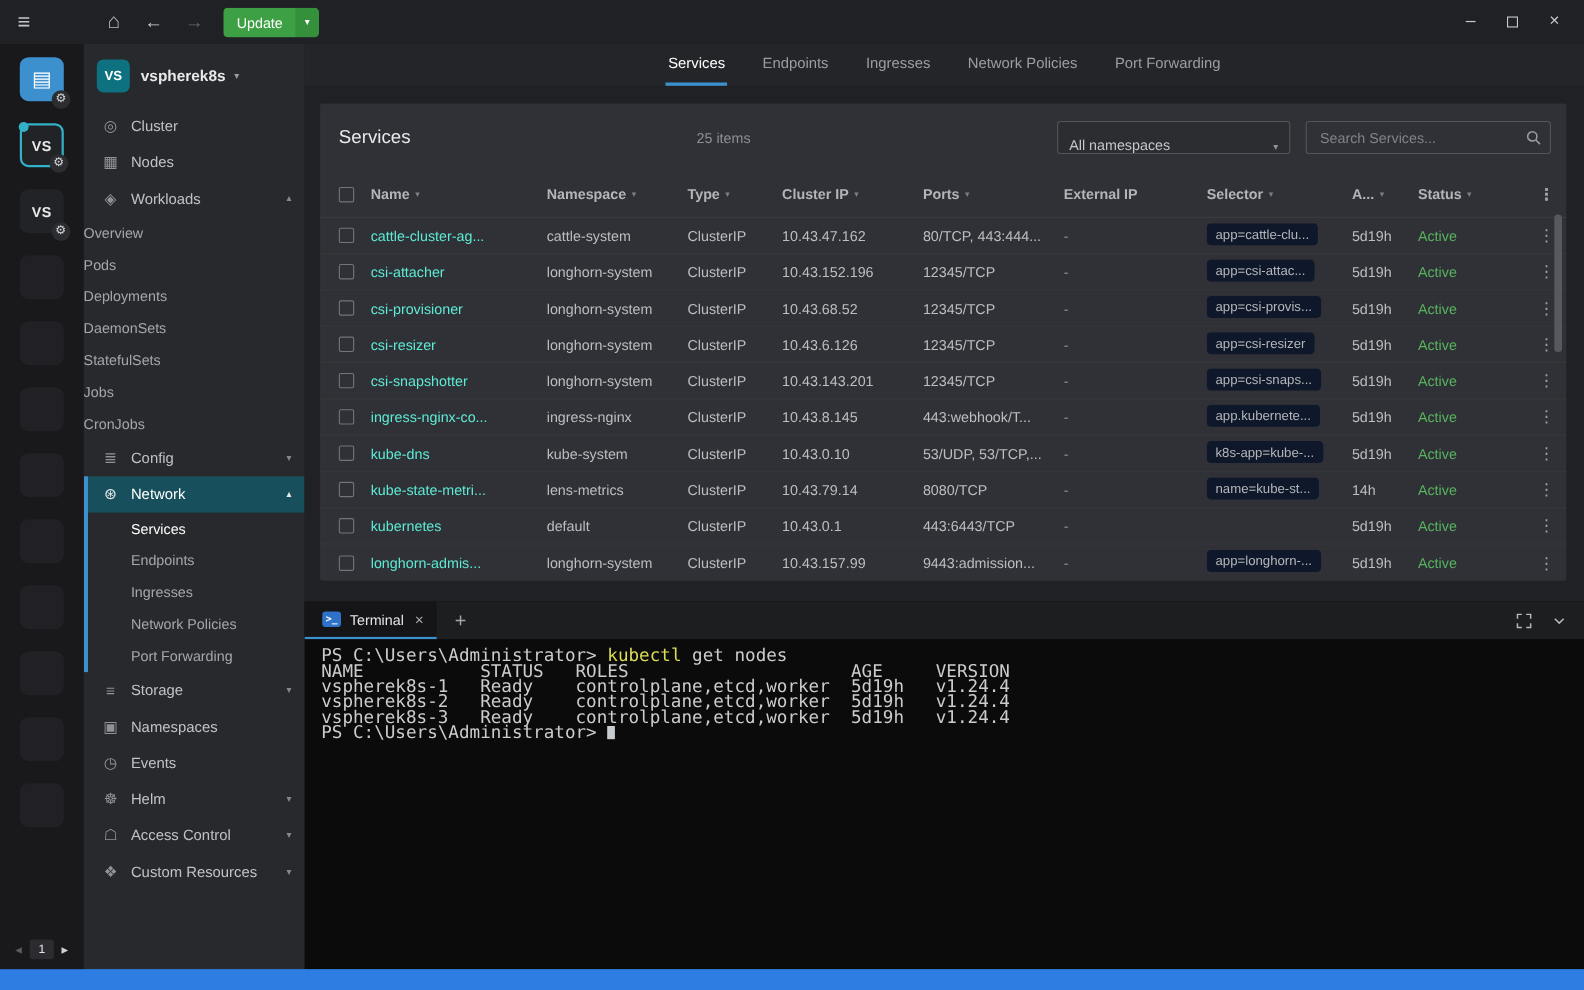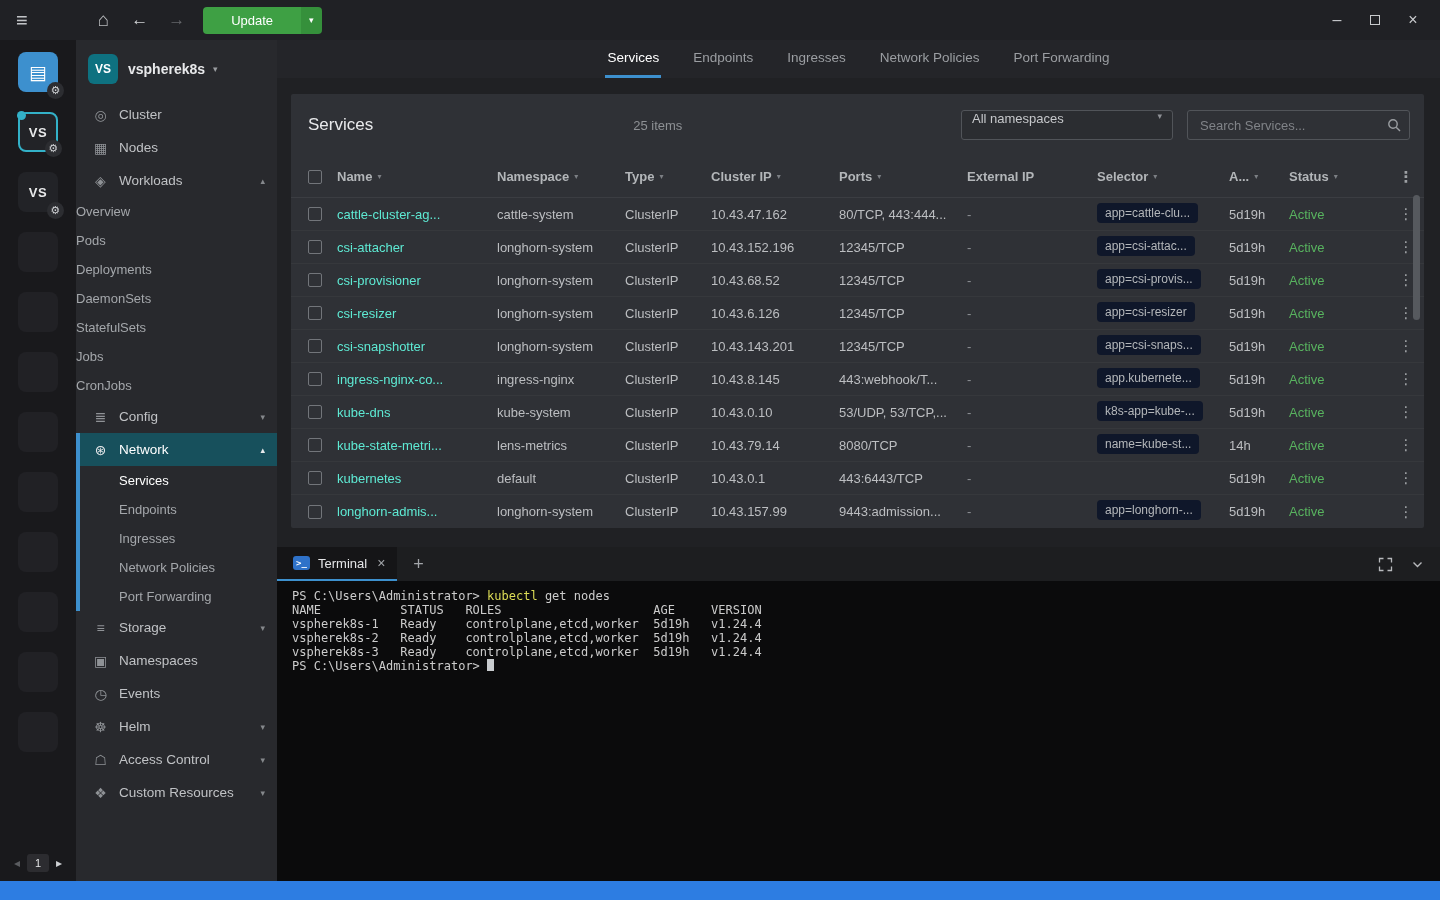--- a/index.html
+++ b/index.html
@@ -12,21 +12,21 @@
   .window { display: flex; flex-direction: column; width: 1440px; height: 900px; }
 
   
   .titlebar { flex: 0 0 40px; background: #202125; display: flex; align-items: center; }
   .hamburger { margin-left: 16px; font-size: 20px; color: #c2c4c7; line-height: 1; }
   .home { margin-left: 70px; font-size: 19px; color: #b6b8bb; }
   .nav-arrow { font-size: 17px; }
   .back { margin-left: 22px; color: #d0d2d5; }
   .fwd { margin-left: 20px; color: #64666a; }
   .update-btn { margin-left: 18px; display: flex; border-radius: 4px; overflow: hidden; font-size: 13px; color: #fff; cursor: default; }
-  .update-main { background: #3ea044; padding: 6px 28px; }
+  .update-main { background: #3ea044; padding: 6px 12px; }
   .update-caret { background: #35903b; padding: 6px 8px; display: flex; align-items: center; font-size: 9px; }
   .tb-spacer { flex: 1; }
   .win-controls { display: flex; align-items: center; margin-right: 8px; }
   .win-btn { width: 38px; height: 30px; display: flex; align-items: center; justify-content: center; color: #c8cacd; font-size: 16px; }
   .maximize-box { width: 10px; height: 10px; border: 1px solid #c8cacd; }
 
   
   .app-body { flex: 1 1 auto; display: flex; min-height: 0; }
 
   
@@ -67,21 +67,21 @@
   .tabs { flex: 0 0 38px; background: #242529; display: flex; justify-content: center; gap: 30px; }
   .tab { display: flex; align-items: center; font-size: 13.5px; color: #9b9ea2; border-bottom: 3px solid transparent; padding: 0 2px; }
   .tab.active { color: #fff; border-bottom-color: #3d90ce; }
 
   .content { flex: 1 1 auto; padding: 16px 16px 0 14px; min-height: 0; }
   .panel { background: #2f3136; height: 434px; position: relative; border-radius: 2px; }
   .panel-header { height: 62px; display: flex; align-items: center; padding: 0 14px 0 17px; }
   .panel-title { font-size: 17px; color: #e9eaec; }
   .panel-count { font-size: 13px; color: #8d9094; margin-left: 260px; }
   .panel-spacer { flex: 1; }
-  .ns-select { width: 212px; height: 30px; border: 1px solid #515459; border-radius: 3px; display: flex; align-items: flex-start; padding: 0 10px; font-size: 13px; color: #c6c8cb; background: #2b2d31; }
+  .ns-select { width: 212px; height: 30px; border: 1px solid #515459; border-radius: 3px; display: flex; align-items: flex-end; padding: 0 10px; font-size: 13px; color: #c6c8cb; background: #2b2d31; }
   .ns-caret { margin-left: auto; color: #8f9296; font-size: 9px; }
   .search-box { width: 223px; height: 30px; border: 1px solid #515459; border-radius: 3px; display: flex; align-items: center; margin-left: 14px; padding: 0 8px 0 10px; }
   .search-box input { flex: 1; min-width: 0; background: transparent; border: none; outline: none; color: #d0d2d5; font-size: 13px; font-family: inherit; }
   .search-box input::placeholder { color: #808388; }
 
   .trow { display: grid; grid-template-columns: 46px 160px 128px 86px 128px 128px 130px 132px 60px 1fr 36px; align-items: center; }
   .thead { height: 42px; border-bottom: 1px solid #3b3d42; font-size: 13px; font-weight: bold; color: #b3b6b9; }
   .th { display: flex; align-items: center; gap: 5px; white-space: nowrap; }
   .sort-caret { font-size: 8px; color: #7c7f84; }
   .tbody .trow { height: 33px; border-bottom: 1px solid #36383c; font-size: 13px; color: #bcbec1; }
@@ -96,21 +96,21 @@
   .scroll-thumb { position: absolute; right: 4px; top: 101px; width: 7px; height: 125px; border-radius: 4px; background: #56595e; }
 
   
   .terminal { flex: 0 0 334px; display: flex; flex-direction: column; background: #0b0b0c; min-height: 0; }
   .term-tabbar { flex: 0 0 34px; background: #1d1e20; display: flex; align-items: center; }
   .term-tab { height: 100%; display: flex; align-items: center; gap: 8px; padding: 0 12px 0 16px; background: #151517; border-bottom: 2px solid #3d90ce; font-size: 13px; color: #e4e5e7; }
   .term-tab-icon { width: 17px; height: 14px; border-radius: 3px; background: #2f72c9; color: #fff; font-size: 9px; font-weight: bold; display: flex; align-items: center; justify-content: center; font-family: "DejaVu Sans Mono", monospace; }
   .term-close { color: #a3a6aa; font-size: 14px; margin-left: 2px; }
   .term-add { color: #a3a6aa; font-size: 18px; margin-left: 16px; }
   .term-controls { margin-left: auto; display: flex; align-items: center; gap: 18px; margin-right: 16px; }
-  .term-body { flex: 1; padding: 8px 0 0 15px; font-family: "DejaVu Sans Mono", "Liberation Mono", monospace; font-size: 12px; line-height: 14px; color: #cccccc; white-space: pre; overflow: hidden; }
+  .term-body { flex: 1; padding: 8px 0 0 15px; font-family: "DejaVu Sans Mono", "Liberation Mono", monospace; font-size: 16px; line-height: 14px; color: #cccccc; white-space: pre; overflow: hidden; }
   .seg-command { color: #dcdc56; }
   .cursor { display: inline-block; width: 7px; height: 12px; background: #c9cccf; vertical-align: -1px; }
 
   .statusbar { flex: 0 0 19px; background: #2d7de2; }
 </style>
 </head>
 <body>
 
 <div class="window">
 

